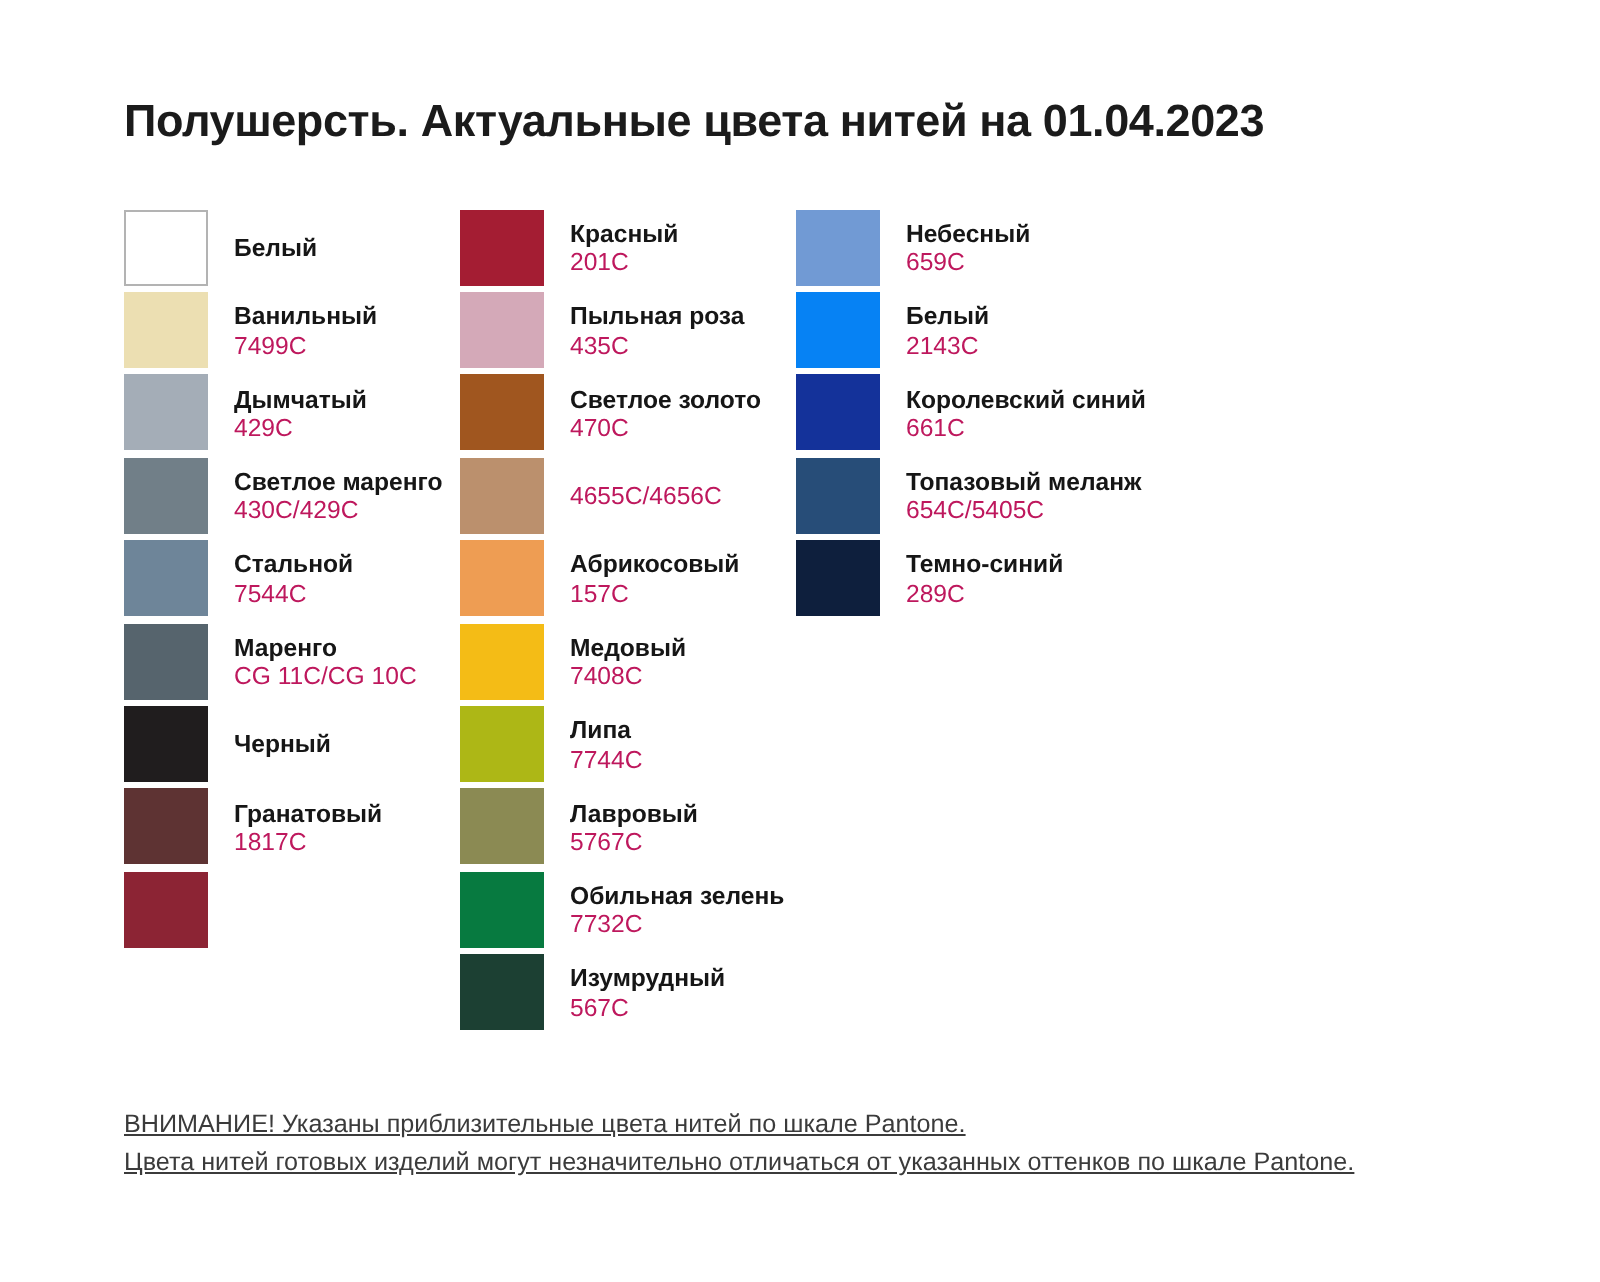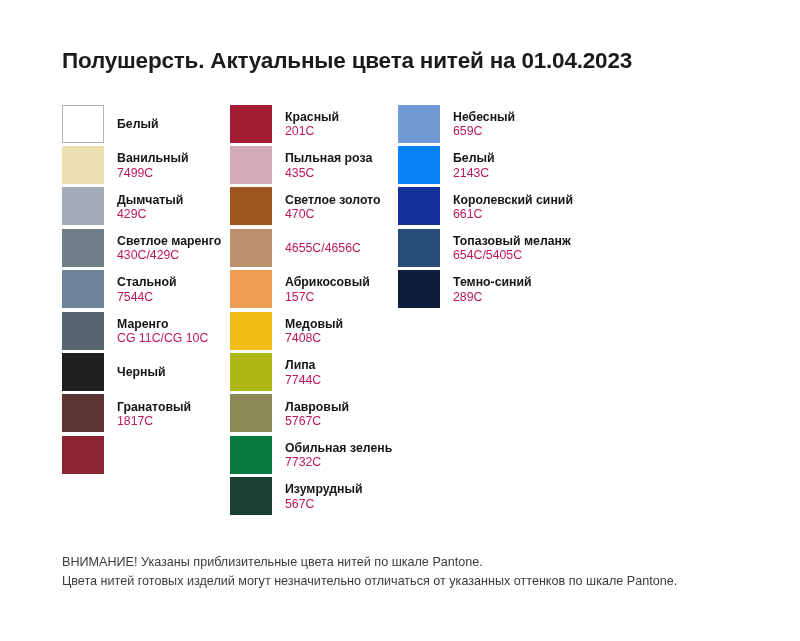--- a/index.html
+++ b/index.html
@@ -78,20 +78,21 @@
     font-weight: normal;
     color: #be185d;
   }
   .footnotes {
     position: absolute;
     left: 62px;
     top: 553px;
     font-size: 12.6px;
     color: #3b3b3b;
     line-height: 19px;
+    text-decoration: underline;
   }
   .footnote-line {
     white-space: nowrap;
   }
 </style>
 </head>
 <body style="background: rgb(255, 255, 255);">
 
 <div class="page">
 

